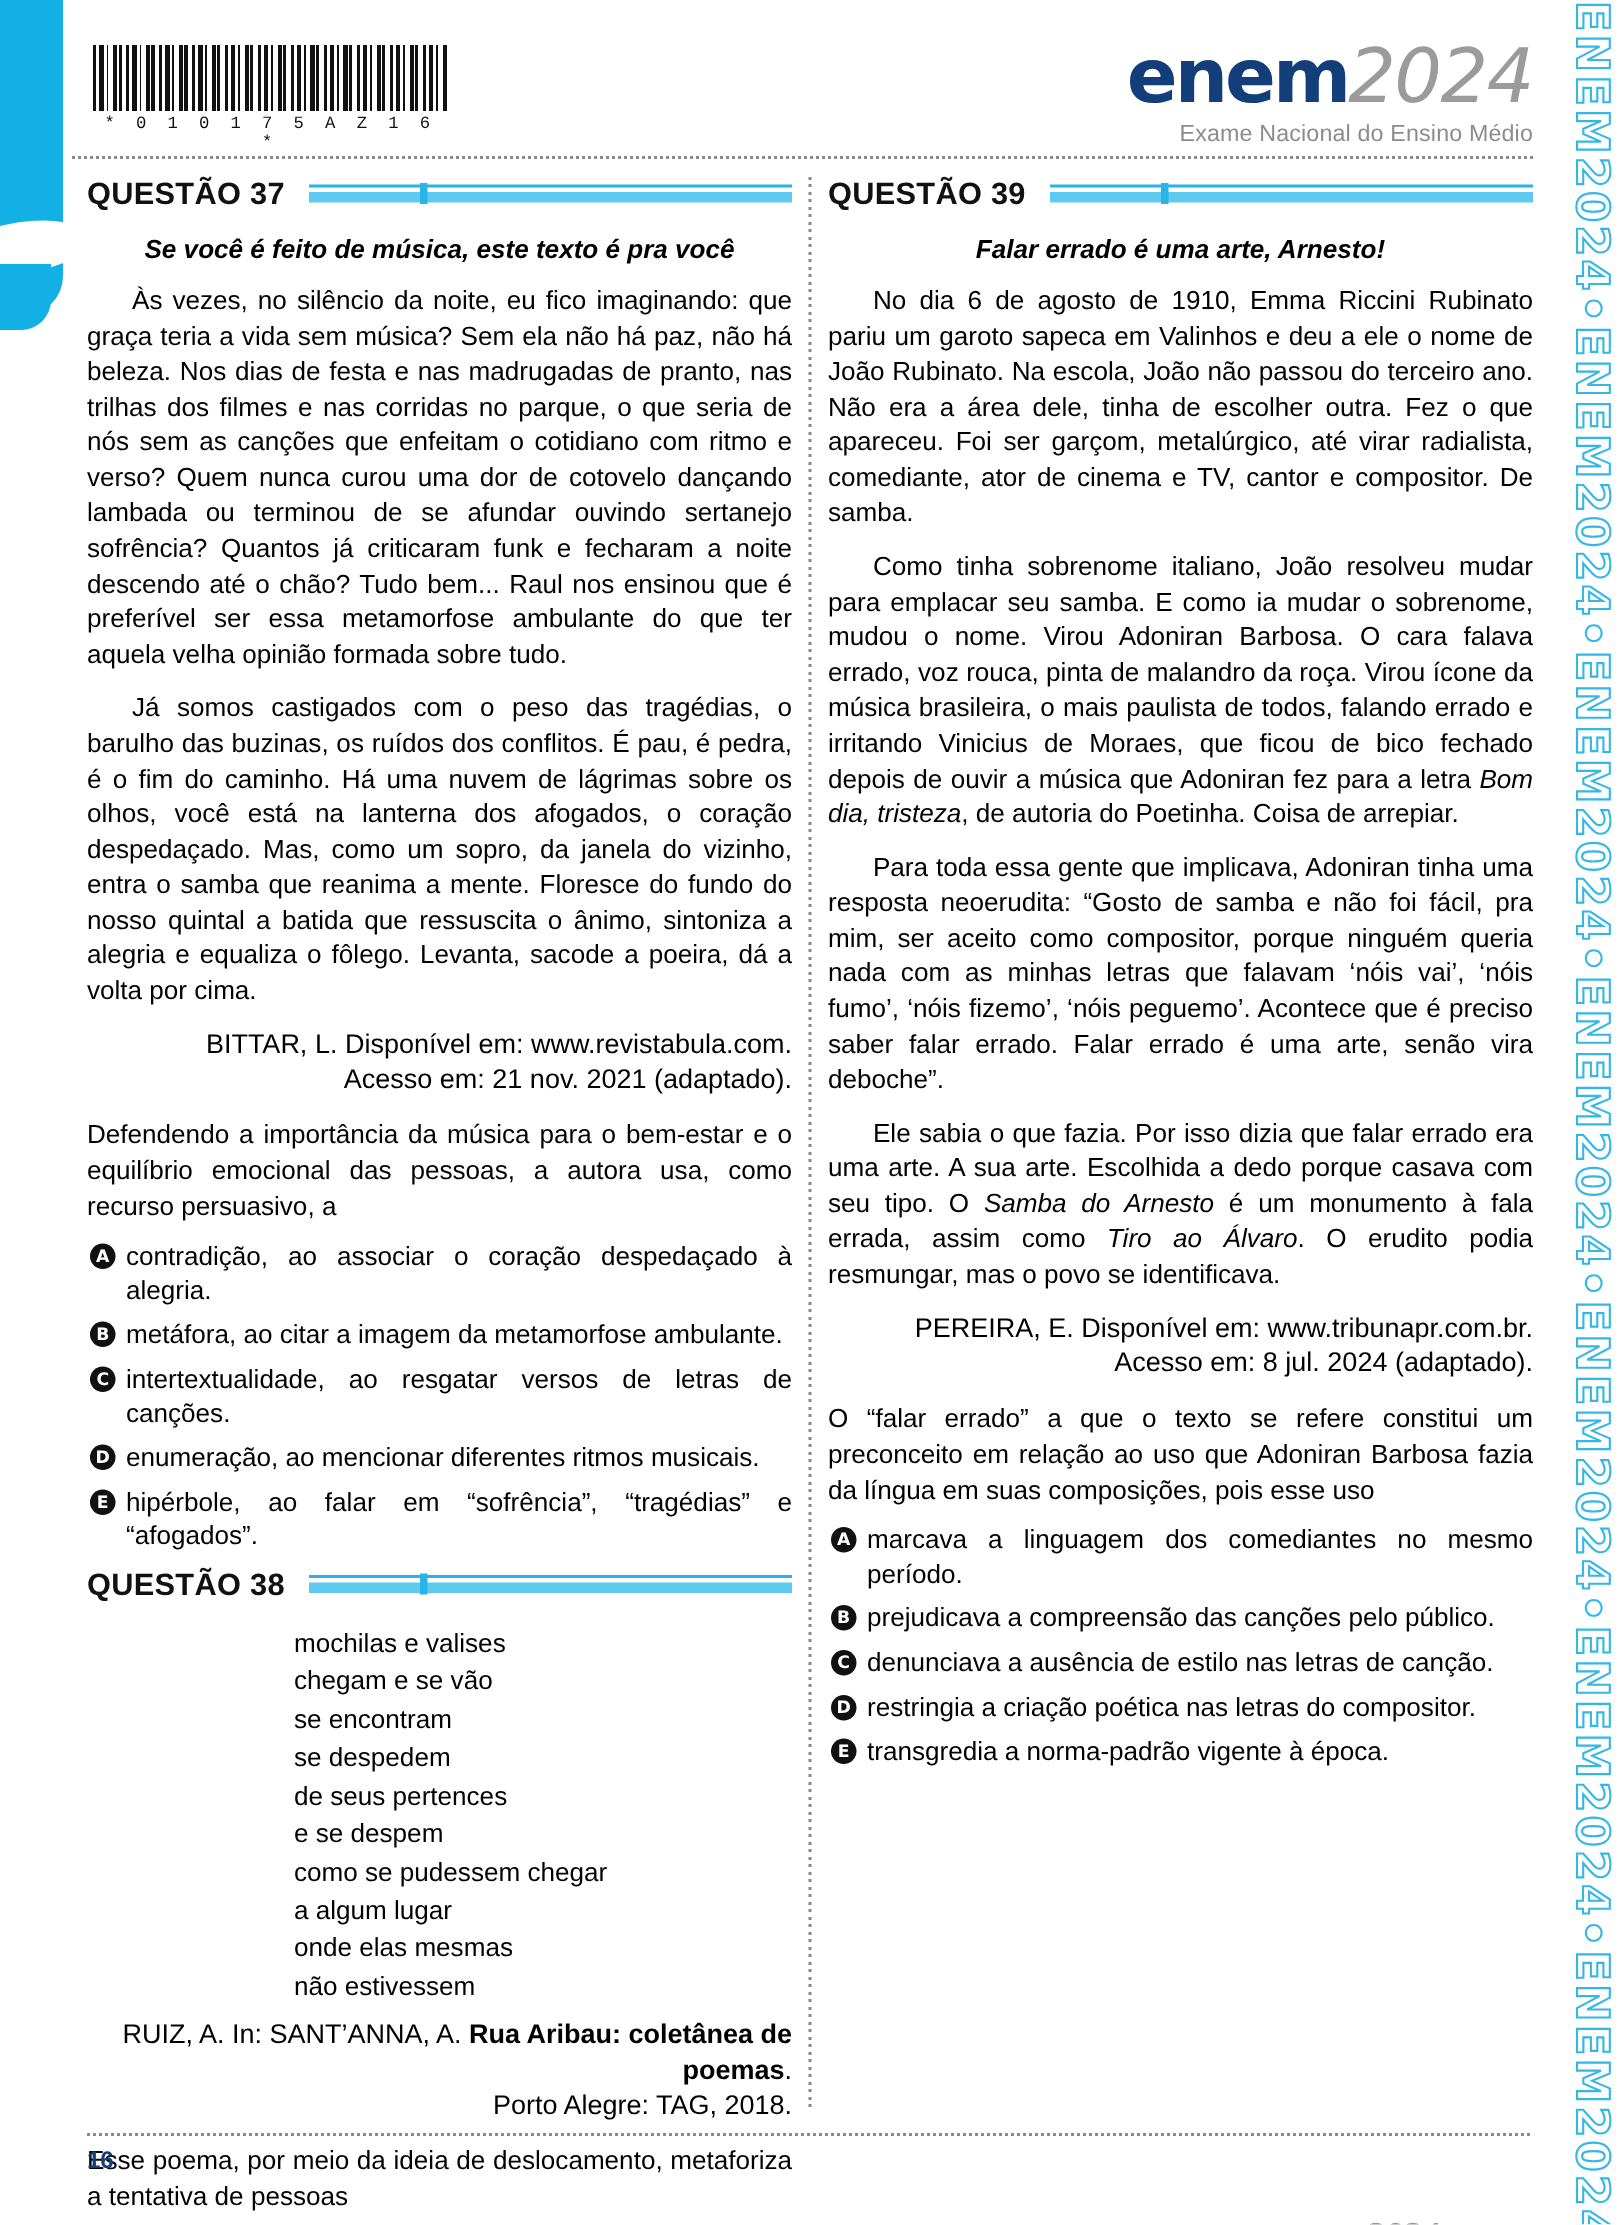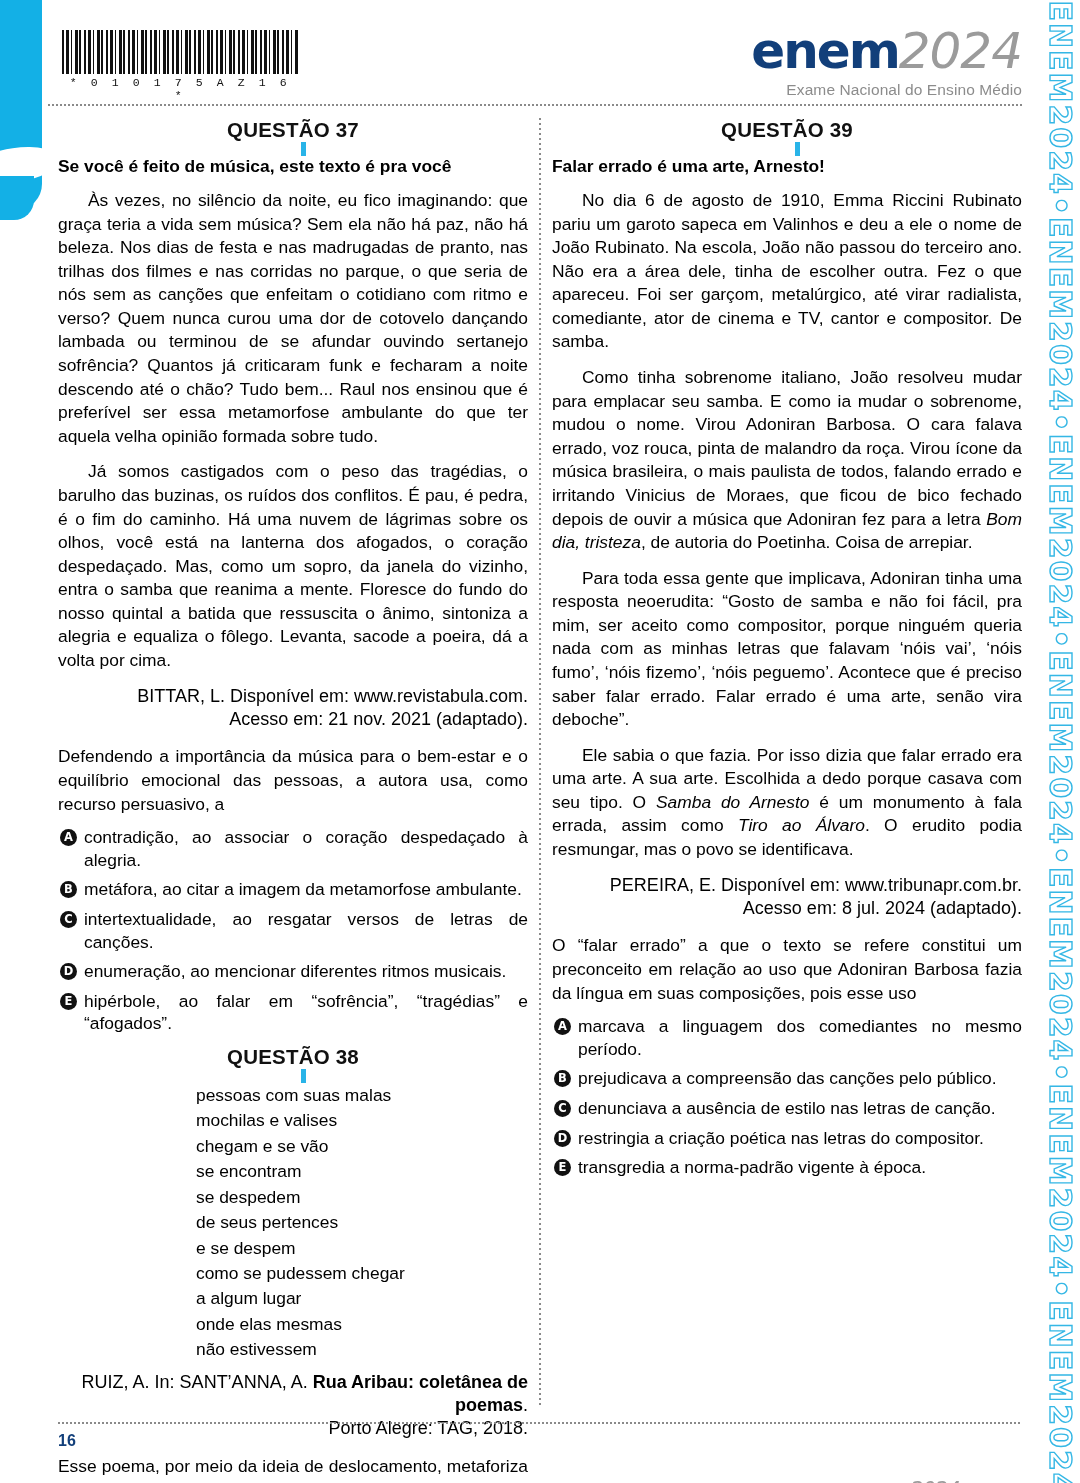--- a/index.html
+++ b/index.html
@@ -134,21 +134,20 @@
       #8a8a8a 0px, #8a8a8a 2px, transparent 2px, transparent 5px);
     background-size: 2px 100%;
     background-repeat: repeat-y;
     background-position: center top;
   }
 
   
   .q-header {
     display: flex; align-items: center;
     margin-bottom: 14px;
-    flex-direction: column;
   }
   .q-title {
     font-size: 20.5px; font-weight: bold;
     letter-spacing: .2px; white-space: nowrap;
     color: #111;
   }
   .q-rule {
     flex: 1; margin-left: 16px;
     position: relative; height: 16px;
   }
@@ -160,22 +159,24 @@
     position: absolute; left: 0; top: 6px;
     width: 100%; height: 7px; background: #5ecaf0;
   }
   .q-rule-tick {
     position: absolute; left: 23%; top: 0px;
     width: 5px; height: 14px; background: #29b4e8;
   }
 
   
   .text-title {
+    text-align: center;
     font-size: 17.4px; font-weight: bold;
     margin: 4px 0 12px 0;
+    font-style: italic;
   }
   p.body {
     font-size: 17.4px;
     line-height: 1.355;
     text-align: justify;
     text-indent: 30px;
     margin: 0 0 12px 0;
     hyphens: none;
   }
   .source {
@@ -330,21 +331,20 @@
         <div class="q-header">
           <div class="q-title">QUESTÃO 38</div>
           <div class="q-rule">
             <div class="q-rule-thin"></div>
             <div class="q-rule-thick"></div>
             <div class="q-rule-tick"></div>
           </div>
         </div>
 
         <div class="poem">
-          <div>pessoas com suas malas</div>
           <div>mochilas e valises</div>
           <div>chegam e se vão</div>
           <div>se encontram</div>
           <div>se despedem</div>
           <div>de seus pertences</div>
           <div>e se despem</div>
           <div>como se pudessem chegar</div>
           <div>a algum lugar</div>
           <div>onde elas mesmas</div>
           <div>não estivessem</div>

